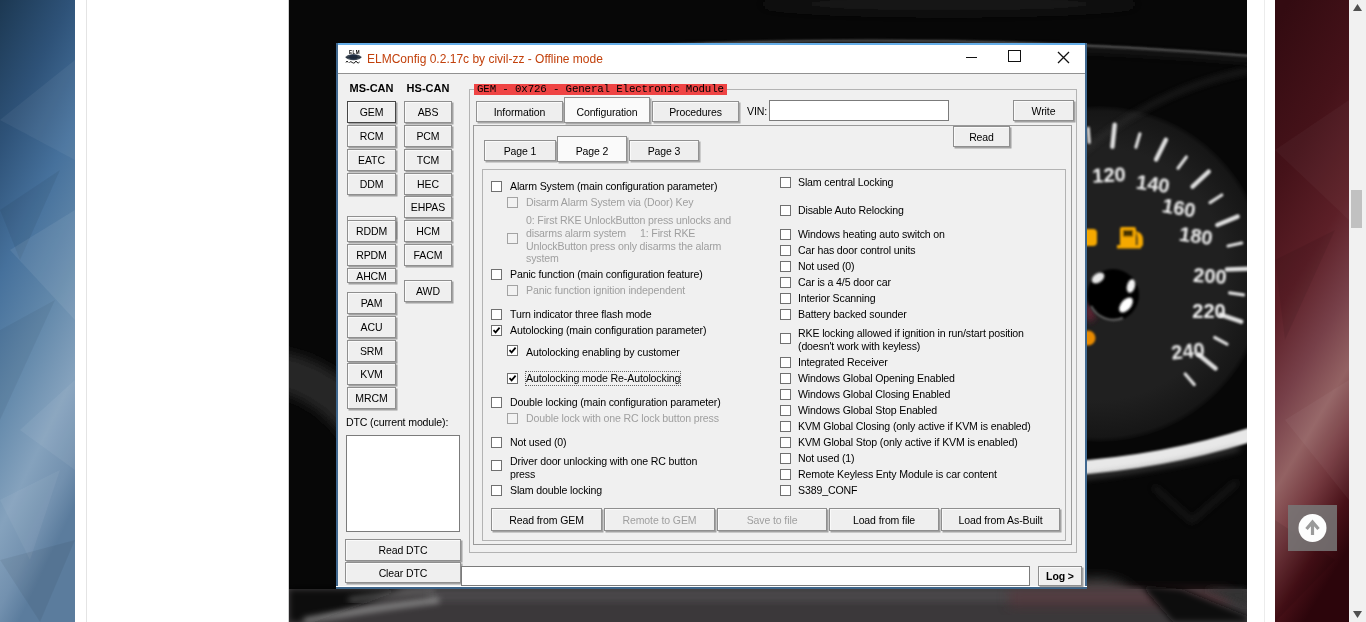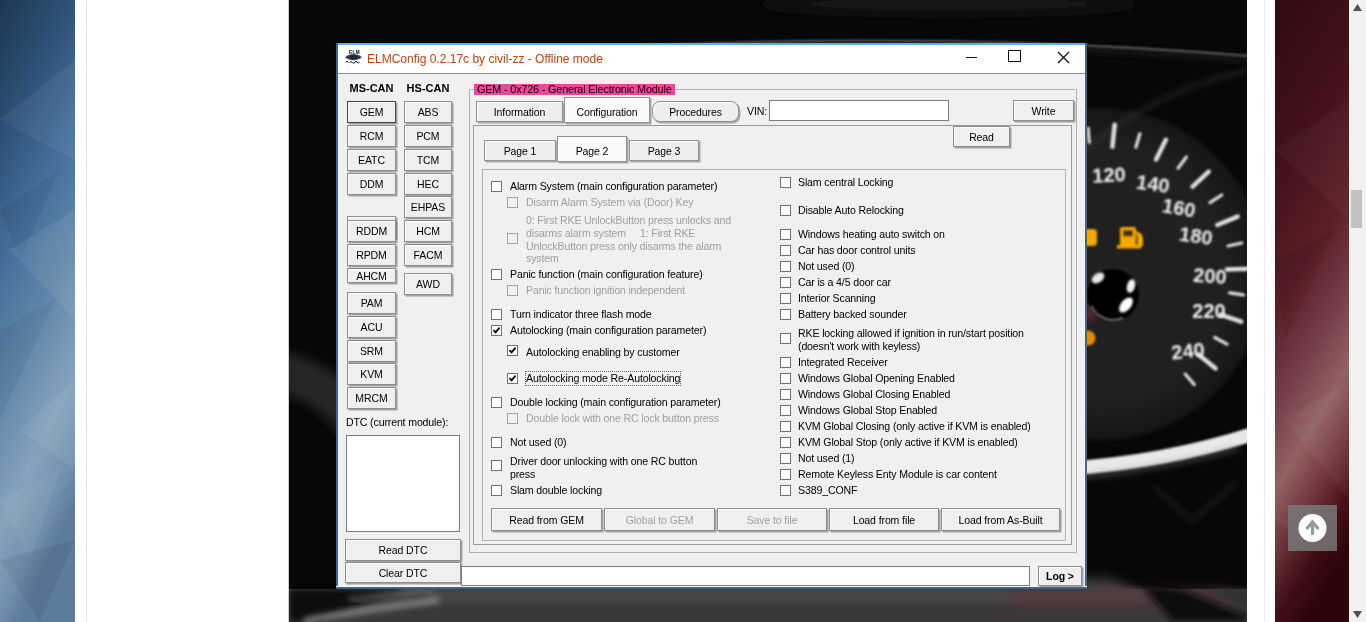--- a/index.html
+++ b/index.html
@@ -9,21 +9,21 @@
   font-size:10.5px;letter-spacing:-0.1px;color:#000;text-align:center;box-sizing:border-box;
   display:flex;align-items:center;justify-content:center;}
 .btn.dis{color:#9f9f9f;}
 .tab{position:absolute;background:#eeeeee;border:1px solid #919191;
   box-shadow:inset 1px 1px 0 #fafafa,1.5px 1.5px 0 rgba(110,110,110,.55);
   font-size:10.5px;letter-spacing:-0.1px;color:#000;display:flex;align-items:center;justify-content:center;
   box-sizing:border-box;}
 .tab.sel{background:#fafafa;z-index:3;padding-top:4px;}
 .sunken{position:absolute;background:#fff;border:1px solid #7b7b7b;box-sizing:border-box;}
 .gb{position:absolute;border:1px solid #b3b3b3;box-sizing:border-box;}
-.gbl{position:absolute;background:#ec4899;font-size:10.8px;letter-spacing:-0.15px;color:#000;padding:0 3px;line-height:11px;}
+.gbl{position:absolute;background:#ef4444;font-size:10.8px;letter-spacing:-0.15px;color:#000;padding:0 3px;line-height:11px;font-family:Liberation Mono, monospace;}
 .cb{position:absolute;width:11px;height:11px;background:#fff;border:1px solid #707070;box-sizing:border-box;}
 .cb.dis{border-color:#a3a3a3;background:#f2f2f2;}
 .lb{position:absolute;font-size:10.6px;letter-spacing:-0.15px;line-height:13px;color:#000;white-space:nowrap;}
 .lb.dis{color:#9f9f9f;}
 </style></head><body>
 <svg class="abs" style="left:0;top:0" width="75" height="622" viewBox="0 0 75 622">
 <defs>
       <linearGradient id="bg1" x1="0" y1="0" x2="0.25" y2="1">
 <stop offset="0" stop-color="#1c3852"></stop>
         <stop offset="0.22" stop-color="#2e5278"></stop>
@@ -187,30 +187,30 @@
 <div class="btn" style="left:11px;top:297px;width:49px;height:22px;">SRM</div>
 <div class="btn" style="left:11px;top:320px;width:49px;height:22px;">KVM</div>
 <div class="btn" style="left:11px;top:344px;width:49px;height:22px;">MRCM</div>
 <div class="btn" style="left:68px;top:58px;width:48px;height:22px;">ABS</div>
 <div class="btn" style="left:68px;top:82px;width:48px;height:22px;">PCM</div>
 <div class="btn" style="left:68px;top:106px;width:48px;height:22px;">TCM</div>
 <div class="btn" style="left:68px;top:130px;width:48px;height:22px;">HEC</div>
 <div class="btn" style="left:68px;top:153px;width:48px;height:22px;">EHPAS</div>
 <div class="btn" style="left:68px;top:177px;width:48px;height:22px;">HCM</div>
 <div class="btn" style="left:68px;top:201px;width:48px;height:22px;">FACM</div>
-<div class="btn" style="left:68px;top:230px;width:48px;height:22px;">AWD</div>
+<div class="btn" style="left:68px;top:237px;width:48px;height:22px;">AWD</div>
 <div class="lb" style="left:10px;top:373px;">DTC (current module):</div>
 <div class="sunken" style="left:10px;top:392px;width:114px;height:97px;"></div>
 <div class="btn" style="left:9px;top:496px;width:116px;height:22px;">Read DTC</div>
 <div class="btn" style="left:9px;top:519px;width:116px;height:21px;">Clear DTC</div>
 <div class="gb" style="left:133px;top:46px;width:608px;height:464px;"></div>
 <div class="gbl" style="left:138px;top:41px;">GEM - 0x726 - General Electronic Module</div>
 <div class="tab" style="left:140px;top:58px;width:87px;height:21px;">Information</div>
 <div class="tab sel" style="left:228px;top:54px;width:86px;height:26px;">Configuration</div>
-<div class="tab" style="left:316px;top:58px;width:87px;height:21px;border-radius:8px;">Procedures</div>
+<div class="tab" style="left:316px;top:58px;width:87px;height:21px;">Procedures</div>
 <div class="lb" style="left:411px;top:62px;">VIN:</div>
 <div class="sunken" style="left:433px;top:57px;width:180px;height:21px;"></div>
 <div class="btn" style="left:617px;top:57px;width:57px;height:21px;margin-top:26px;">Read</div>
 <div class="btn" style="left:677px;top:57px;width:61px;height:21px;">Write</div>
 <div class="gb" style="left:137px;top:82px;width:599px;height:420px;border-color:#9a9a9a"></div>
 <div class="tab" style="left:148px;top:97px;width:72px;height:21px;">Page 1</div>
 <div class="tab sel" style="left:221px;top:93px;width:70px;height:26px;">Page 2</div>
 <div class="tab" style="left:293px;top:97px;width:70px;height:21px;">Page 3</div>
 <div class="gb" style="left:146px;top:126px;width:584px;height:372px;"></div>
 <div class="cb" style="left:155px;top:138px;"></div>
@@ -283,19 +283,19 @@
 <div class="lb" style="left:462px;top:377px;">KVM Global Closing (only active if KVM is enabled)</div>
 <div class="cb" style="left:444px;top:394px;"></div>
 <div class="lb" style="left:462px;top:393px;">KVM Global Stop (only active if KVM is enabled)</div>
 <div class="cb" style="left:444px;top:410px;"></div>
 <div class="lb" style="left:462px;top:409px;">Not used (1)</div>
 <div class="cb" style="left:444px;top:426px;"></div>
 <div class="lb" style="left:462px;top:425px;">Remote Keyless Enty Module is car content</div>
 <div class="cb" style="left:444px;top:442px;"></div>
 <div class="lb" style="left:462px;top:441px;">S389_CONF</div>
 <div class="btn" style="left:155px;top:465px;width:111px;height:23px;">Read from GEM</div>
-<div class="btn dis" style="left:268px;top:465px;width:111px;height:23px;">Global to GEM</div>
+<div class="btn dis" style="left:268px;top:465px;width:111px;height:23px;">Remote to GEM</div>
 <div class="btn dis" style="left:381px;top:465px;width:110px;height:23px;">Save to file</div>
 <div class="btn" style="left:493px;top:465px;width:110px;height:23px;">Load from file</div>
 <div class="btn" style="left:605px;top:465px;width:119px;height:23px;">Load from As-Built</div>
 <div class="sunken" style="left:125px;top:523px;width:569px;height:20px;"></div>
 <div class="btn" style="left:702px;top:523px;width:44px;height:20px;font-weight:bold;">Log &gt;</div>
 </div>
 
 </body></html>

